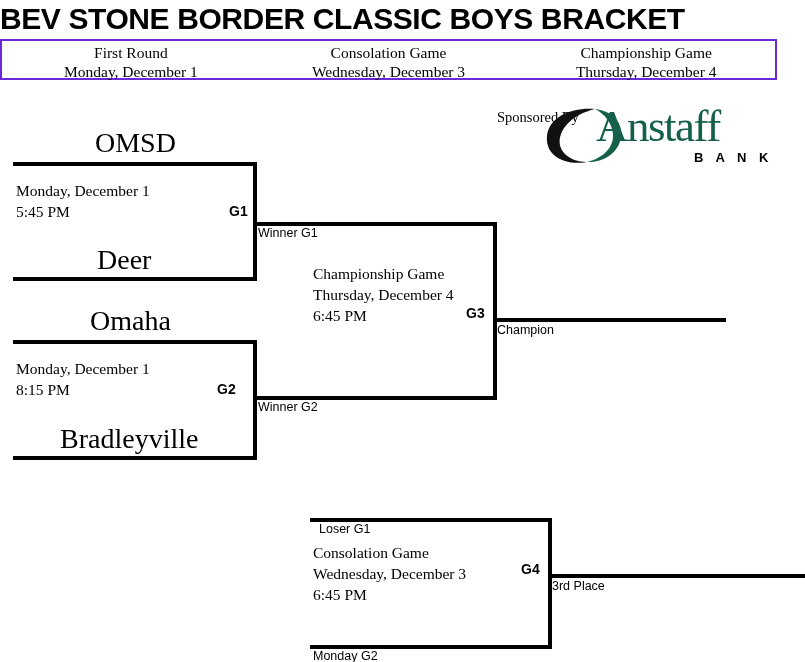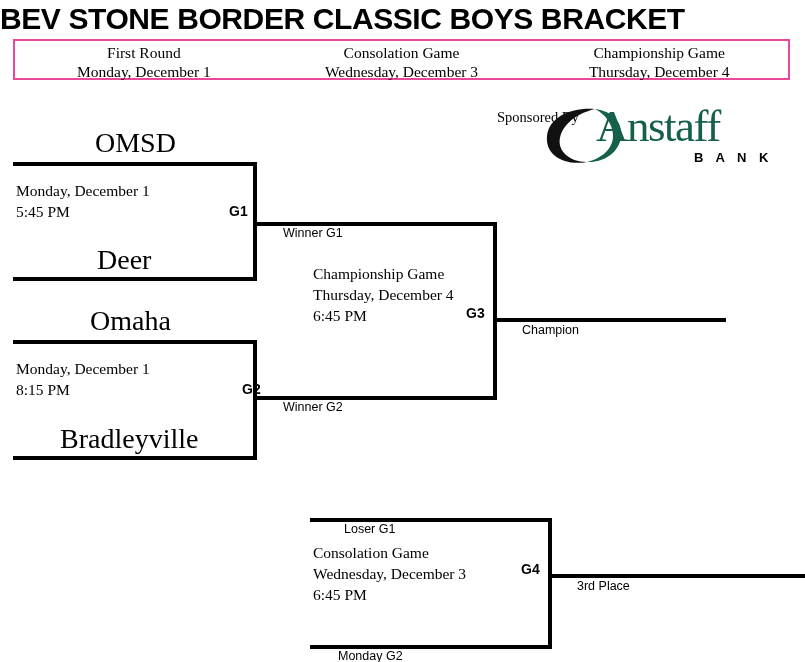--- a/index.html
+++ b/index.html
@@ -27,25 +27,25 @@
     font-weight: bold;
     font-size: 30px;
     letter-spacing: -0.4px;
     color: #000;
     white-space: nowrap;
   }
 
   
   #rounds-header {
     position: absolute;
-    left: 13px;
+    left: 0;
     top: 39px;
     width: 777px;
     height: 41px;
-    border: 2px solid #ec4899;
+    border: 2px solid #6d28d9;
     box-sizing: border-box;
     display: flex;
   }
   .round-cell {
     flex: 1 1 0;
     text-align: center;
     font-size: 15.5px;
     line-height: 19px;
     padding-top: 2px;
     box-sizing: border-box;
@@ -129,21 +129,20 @@
     font-size: 14px;
     white-space: nowrap;
   }
 
   
   .slot-caption {
     position: absolute;
     font-family: "Liberation Sans", sans-serif;
     font-size: 12.5px;
     white-space: nowrap;
-    padding-left: 25px;
   }
 </style>
 </head>
 <body>
 
 <div id="bracket-title">BEV STONE BORDER CLASSIC BOYS BRACKET</div>
 
 <div id="rounds-header">
   <div class="round-cell">
     <span class="r-line">First Round</span>
@@ -195,21 +194,21 @@
 
 <div class="hline" style="left:13px; top:456px; width:244px;"></div>
 
 <div class="team-name" style="left:60px; top:424px;">Bradleyville</div>
 
 <div class="game-info" style="left:16px; top:358px;">
   <span>Monday, December 1</span>
   <span>8:15 PM</span>
 </div>
 
-<div class="game-code" style="left:242px; top:381px;">G2</div>
+<div class="game-code" style="left:217px; top:381px;">G2</div>
 
 <div class="hline" style="left:255px; top:222px; width:242px;"></div>
 
 <div class="vline" style="left:493px; top:222px; height:178px;"></div>
 
 <div class="hline" style="left:255px; top:396px; width:242px;"></div>
 
 <div class="slot-caption" style="left:258px; top:226px;">Winner G1</div>
 
 <div class="slot-caption" style="left:258px; top:400px;">Winner G2</div>

